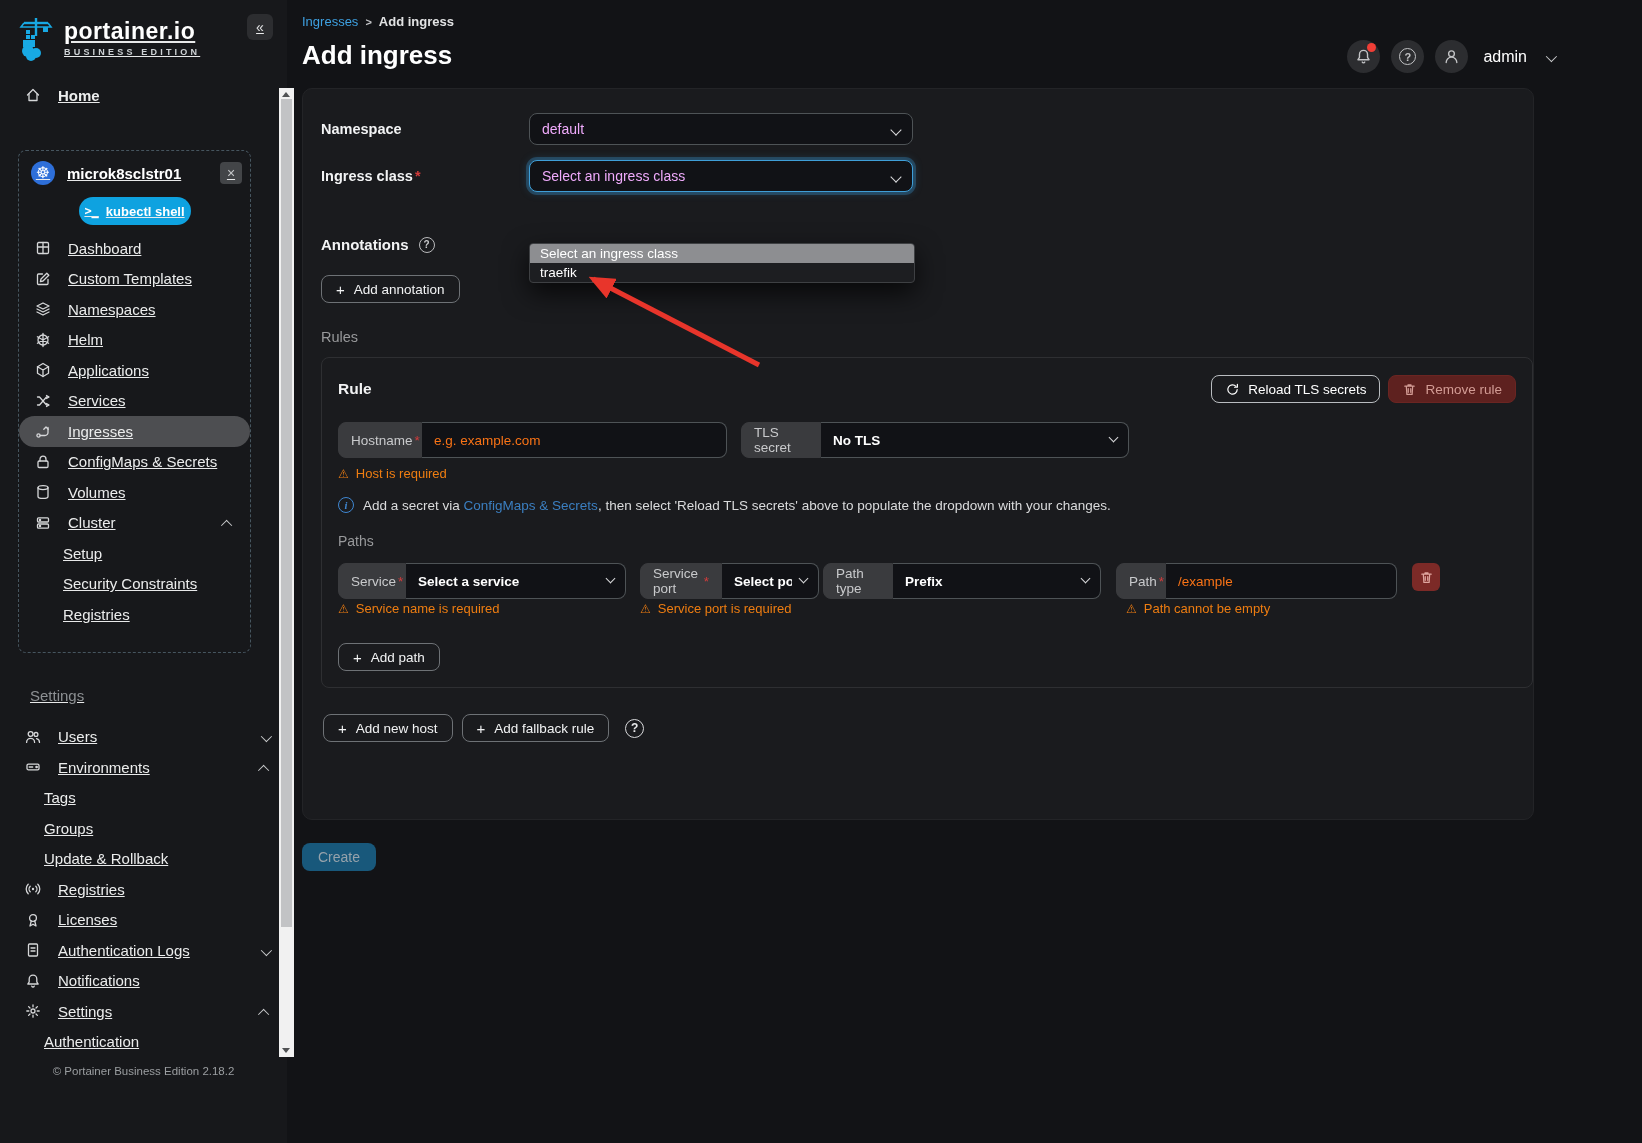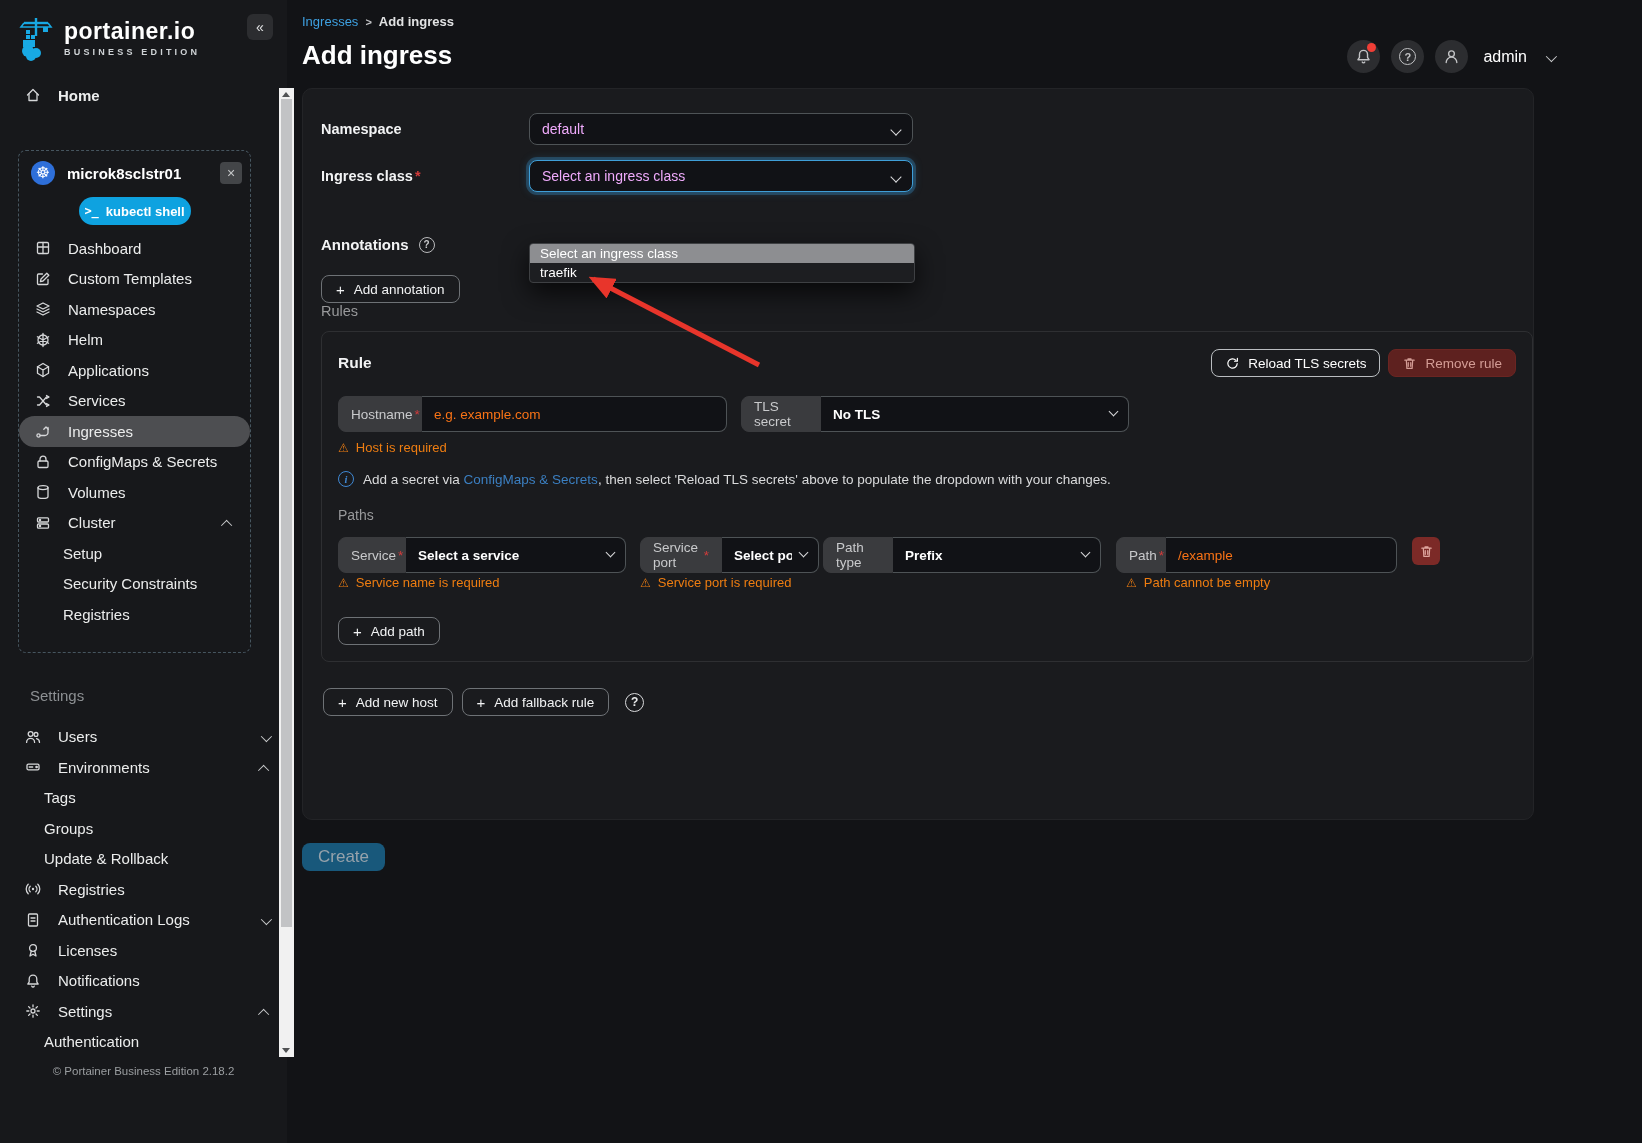--- a/index.html
+++ b/index.html
@@ -3,21 +3,21 @@
 <meta charset="utf-8">
 <style>
   * { margin:0; padding:0; box-sizing:border-box; }
   html,body { background:#0e0f11; }
   .app {
     position:relative; width:1642px; height:1143px; overflow:hidden;
     background:#121316; font-family:"Liberation Sans","DejaVu Sans",sans-serif;
     color:#e8e9ea; font-size:14px;
   }
   
-  .sidebar { position:absolute; left:0; top:0; width:287px; height:1143px; background:#17181b; }
+  .sidebar { position:absolute; left:0; top:0; width:287px; height:1143px; background:#17181b;text-decoration:underline; }
   .logo-row { display:flex; align-items:flex-start; padding:14px 14px 0 18px; }
   .logo-mark { width:40px; height:48px; flex:0 0 auto; }
   .logo-text { margin-left:6px; margin-top:4px; }
   .logo-name { font-size:23px; font-weight:700; color:#ffffff; letter-spacing:.5px; }
   .logo-edition { font-size:9px; letter-spacing:3.2px; color:#cfd3d6; margin-top:2px; font-weight:700; }
   .collapse-btn { margin-left:auto; width:26px; height:26px; background:#2c2d30; border-radius:6px;
     color:#e0e1e3; display:flex; align-items:center; justify-content:center; font-size:14px; cursor:pointer; }
   .side-item { display:flex; align-items:center; height:30px; padding-left:24px; font-size:15px; color:#eceded; cursor:pointer; }
   .side-item .ic { width:18px; text-align:center; margin-right:16px; color:#d6d7d9; font-size:15px; display:flex; align-items:center; justify-content:center; }
   .side-item .ic svg { display:block; }
@@ -88,21 +88,21 @@
   .arrow-overlay { position:absolute; left:270px; top:170px; width:230px; height:135px; z-index:45; pointer-events:none; }
   
   .annot-head { display:flex; align-items:center; gap:10px; margin-top:44px; }
   .annot-title { font-size:15px; font-weight:700; color:#f2f3f4; }
   .help-circle { width:16px; height:16px; border:1.4px solid #b9babc; border-radius:50%; color:#c9cacc;
     font-size:10px; font-weight:700; display:flex; align-items:center; justify-content:center; cursor:pointer; }
   .btn-outline { display:inline-flex; align-items:center; gap:9px; height:28px; padding:0 14px;
     border:1px solid #6e7276; border-radius:8px; background:transparent; color:#f2f3f4; font-size:13.5px; cursor:pointer; }
   .btn-outline .plus { font-size:15px; font-weight:400; }
   .annot-btn { margin-top:22px; }
-  .rules-label { color:#98999b; font-size:14.5px; }
+  .rules-label { margin-top:26px; color:#98999b; font-size:14.5px; }
   
   .rule-card { margin-top:12px; width:1212px; border:1px solid #2e2f32; border-radius:8px; padding:16px; position:relative; }
   .rule-head { display:flex; align-items:center; height:30px; }
   .rule-title { font-size:15.5px; font-weight:700; color:#f2f3f4; }
   .rule-actions { margin-left:auto; display:flex; gap:8px; }
   .btn-reload { display:inline-flex; align-items:center; gap:8px; height:28px; padding:0 13px;
     border:1px solid #b9bdc0; border-radius:8px; color:#fff; font-size:13.5px; background:transparent; cursor:pointer; }
   .btn-danger { display:inline-flex; align-items:center; gap:8px; height:28px; padding:10px 13px;
     background:#5e211f; border:1px solid #6b2522; border-radius:8px; color:#d39c95; font-size:13.5px; cursor:pointer; }
   .igroup { display:flex; height:36px; }
@@ -125,21 +125,21 @@
   .path-row { display:flex; margin-top:14px; position:relative; height:30px; }
   .path-errors { position:relative; height:16px; margin-top:8px; }
   .path-errors .warn-line { position:absolute; top:0; margin-top:0; }
   .addpath-btn { margin-top:26px; }
   .bottom-btns { display:flex; align-items:center; gap:9px; margin-top:26px; margin-left:2px; }
   .fallback-help { width:19px; height:19px; border:1.6px solid #d8d9db; border-radius:50%; color:#e8e9ea;
     font-size:12px; font-weight:700; display:flex; align-items:center; justify-content:center; margin-left:7px; cursor:pointer; }
   .trash-btn { width:28px; height:28px; margin-left:15px; background:#7c2a27; border-radius:6px; color:#dfa69f;
     display:flex; align-items:center; justify-content:center; cursor:pointer; }
   .create-btn { position:absolute; left:15px; top:843px; height:28px; padding:0 16px; background:#18587b;
-    color:#96a2ab; border:none; border-radius:8px; font-size:17px; display:flex; align-items:center; cursor:pointer; }
+    color:#96a2ab; border:none; border-radius:8px; font-size:14px; display:flex; align-items:center; cursor:pointer; }
 </style>
 </head>
 <body>
 
 <div class="app">
 
   <nav class="sidebar">
     <div class="logo-row">
       <span class="logo-mark">
         <svg width="40" height="48" viewBox="0 0 40 48" fill="none">
@@ -332,35 +332,35 @@
               <circle cx="8" cy="8" r="1.2" fill="currentColor" stroke="none"></circle>
               <path d="M5.2 10.8a4 4 0 0 1 0-5.6M10.8 5.2a4 4 0 0 1 0 5.6"></path>
               <path d="M3.2 12.8a6.8 6.8 0 0 1 0-9.6M12.8 3.2a6.8 6.8 0 0 1 0 9.6"></path>
             </svg>
           </span>
         <span>Registries</span>
       </div>
       <div class="side-item">
         <span class="ic">
             <svg width="16" height="16" viewBox="0 0 16 16" fill="none" stroke="currentColor" stroke-width="1.3" stroke-linecap="round" stroke-linejoin="round">
-              <rect x="3.5" y="2" width="9" height="12" rx="1"></rect>
-              <path d="M6 6h4M6 9h4"></path>
-            </svg>
-          </span>
-        <span>Authentication Logs</span>
-        <span class="chev"><i class="chevron down"></i></span>
+              <circle cx="8" cy="6" r="3.4"></circle>
+              <path d="M6.3 8.9L5 14l3-1.8L11 14 9.7 8.9"></path>
+            </svg>
+          </span>
+        <span>Licenses</span>
       </div>
       <div class="side-item">
         <span class="ic">
             <svg width="16" height="16" viewBox="0 0 16 16" fill="none" stroke="currentColor" stroke-width="1.3" stroke-linecap="round" stroke-linejoin="round">
-              <circle cx="8" cy="6" r="3.4"></circle>
-              <path d="M6.3 8.9L5 14l3-1.8L11 14 9.7 8.9"></path>
-            </svg>
-          </span>
-        <span>Licenses</span>
+              <rect x="3.5" y="2" width="9" height="12" rx="1"></rect>
+              <path d="M6 6h4M6 9h4"></path>
+            </svg>
+          </span>
+        <span>Authentication Logs</span>
+        <span class="chev"><i class="chevron down"></i></span>
       </div>
       <div class="side-item">
         <span class="ic">
             <svg width="16" height="16" viewBox="0 0 16 16" fill="none" stroke="currentColor" stroke-width="1.3" stroke-linecap="round" stroke-linejoin="round">
               <path d="M8 2.2a3.8 3.8 0 0 1 3.8 3.8v2.8L13.2 11H2.8l1.4-2.2V6A3.8 3.8 0 0 1 8 2.2z"></path>
               <path d="M6.8 13.2a1.3 1.3 0 0 0 2.4 0"></path>
             </svg>
           </span>
         <span>Notifications</span>
       </div>

